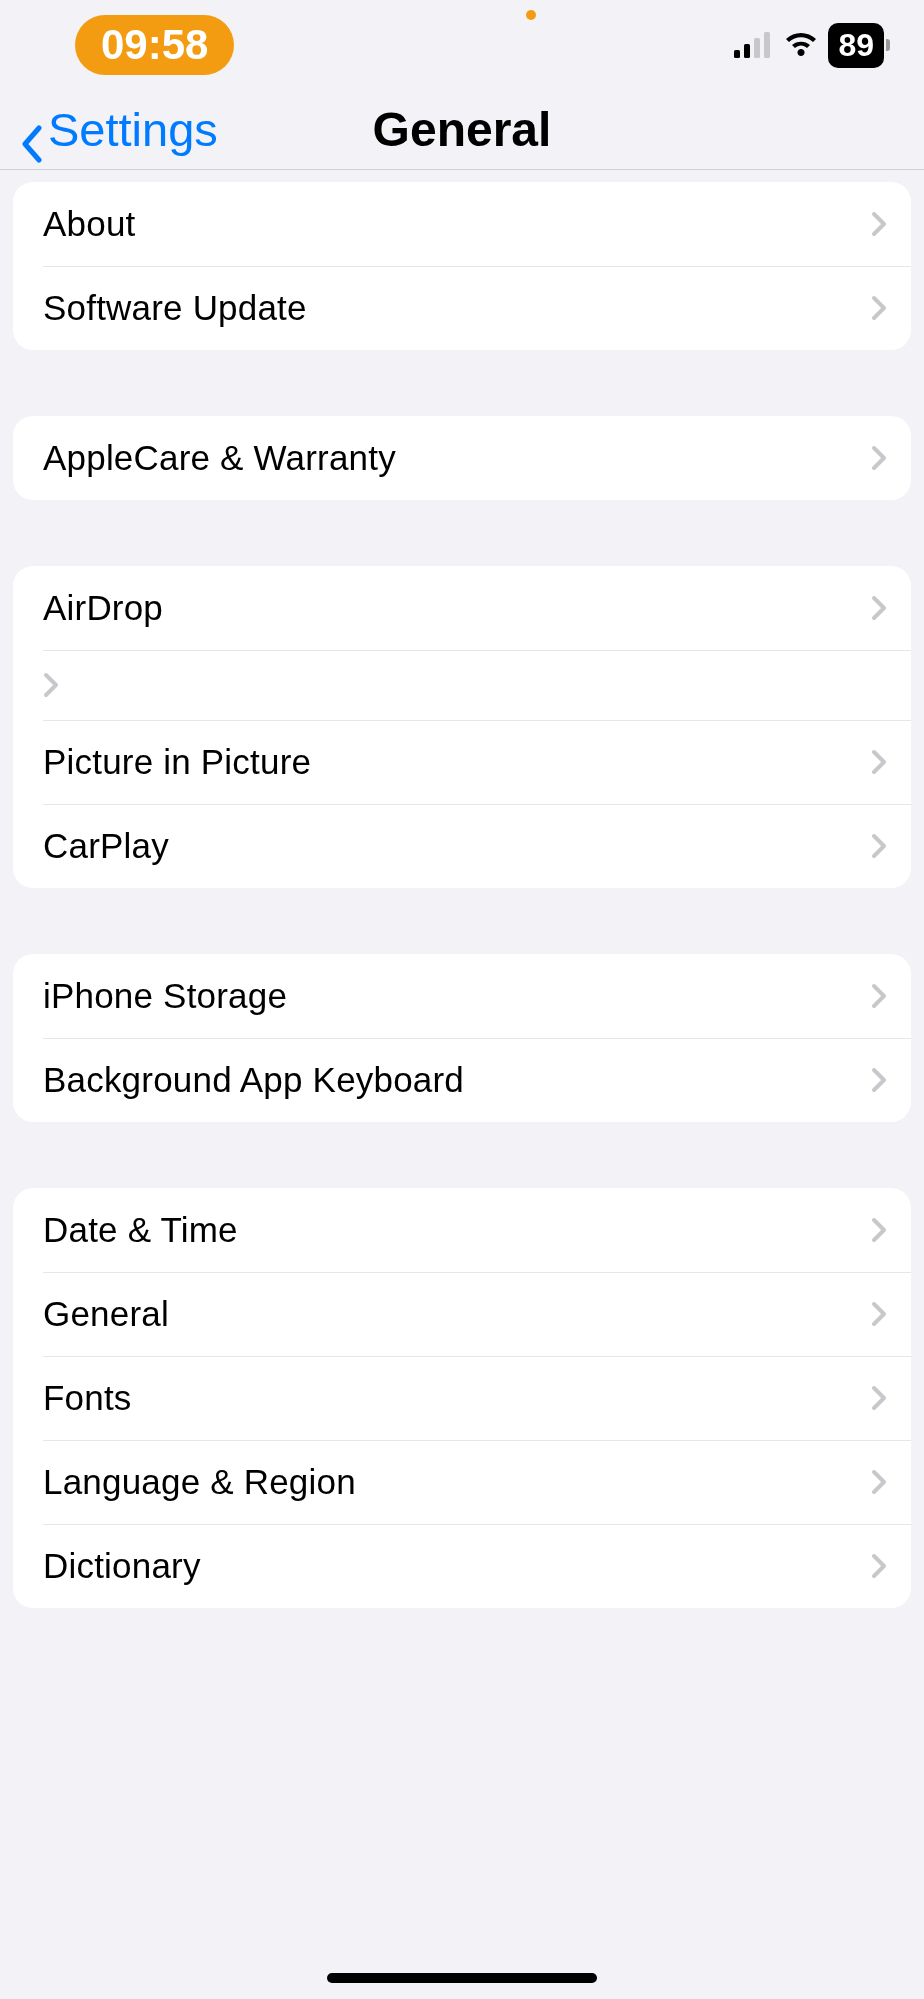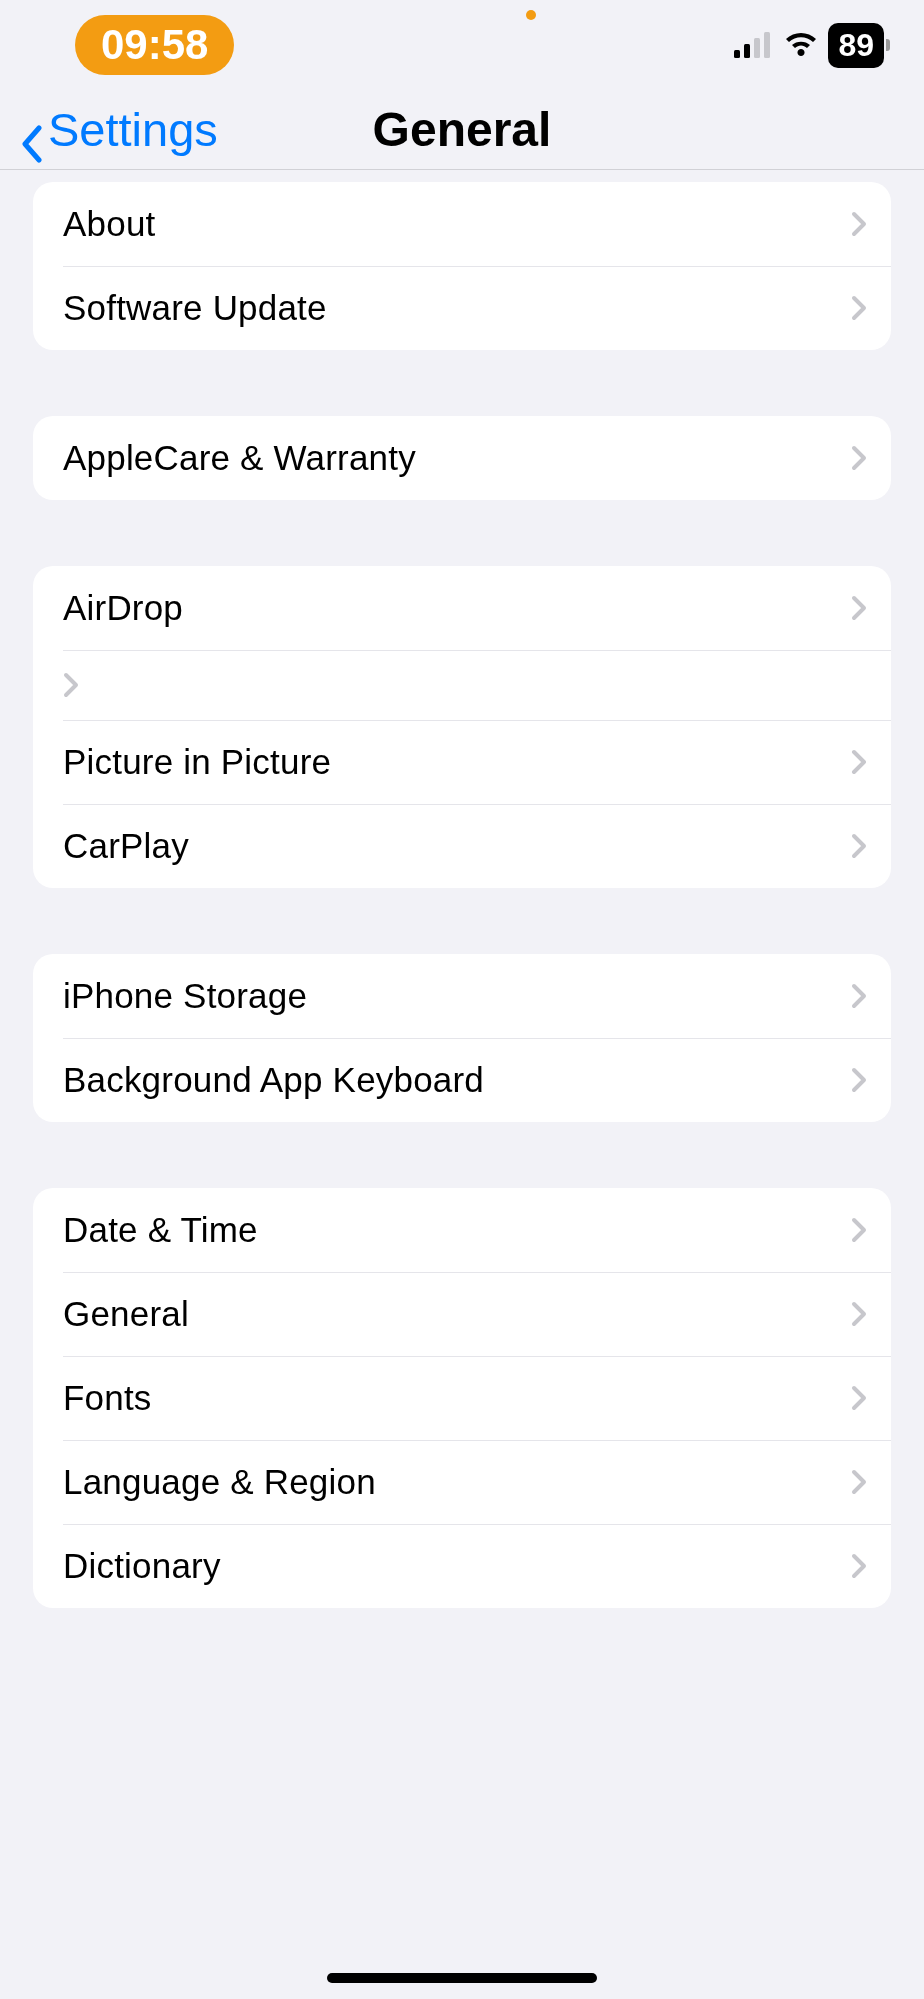--- a/index.html
+++ b/index.html
@@ -93,21 +93,21 @@
     }
     .nav-title {
       position: absolute;
       left: 50%;
       transform: translateX(-50%);
       font-size: 48px;
       font-weight: 600;
       color: #000;
     }
     .content {
-      padding: 0 33px;
+      padding: 0 13px;
     }
     .section {
       background: #fff;
       border-radius: 20px;
       overflow: hidden;
     }
     .section.first { margin-top: 12px; }
     .section + .section { margin-top: 66px; }
     .row {
       display: flex;

